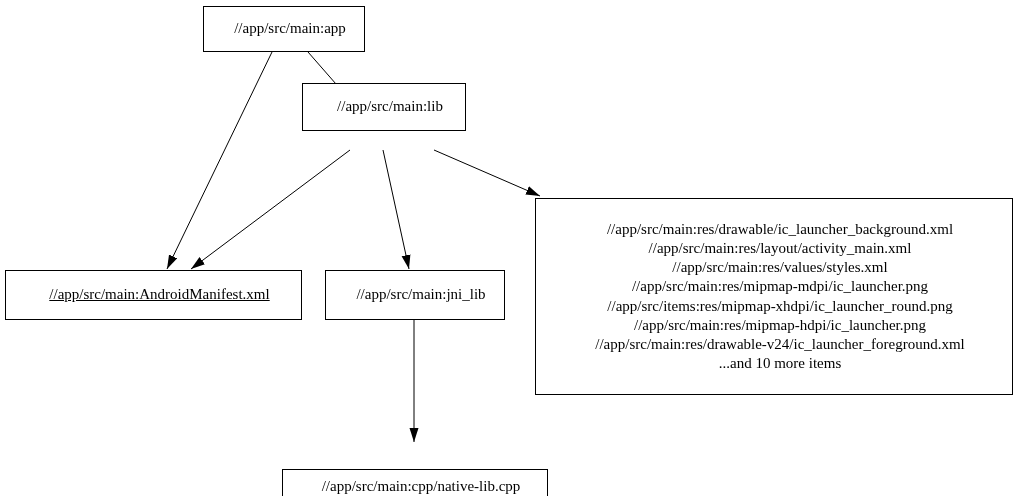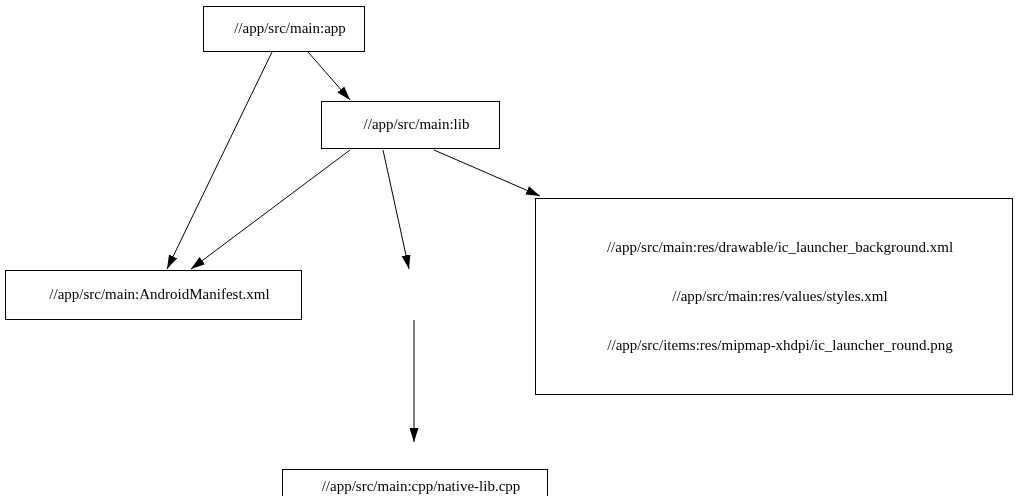--- a/index.html
+++ b/index.html
@@ -37,24 +37,24 @@
     flex-direction: column;
     align-items: center;
     justify-content: center;
     text-align: center;
     font-size: 15px;
     line-height: 19.5px;
     white-space: nowrap;
     padding-left: 12px;
   }
   #node-app      { left: 203px; top: 6px;   width: 162px; height: 46px; }
-  #node-lib      { left: 302px; top: 101px; width: 179px; height: 48px; margin-left: 19px; }
-  #node-manifest { left: 5px;   top: 270px; width: 297px; height: 50px; }
+  #node-lib      { left: 302px; top: 83px; width: 164px; height: 48px; }
+  #node-manifest { left: 5px;   top: 270px; width: 297px; height: 50px; text-decoration: underline; }
   #node-jni-lib  { left: 325px; top: 270px; width: 180px; height: 50px; }
-  #node-res      { left: 535px; top: 198px; width: 478px; height: 197px; line-height: 19.2px; gap: 30px; }
+  #node-res      { left: 535px; top: 198px; width: 478px; height: 197px; line-height: 19.2px; }
   #node-cpp      { left: 282px; top: 469px; width: 266px; height: 36px; }
 </style>
 </head>
 <body>
 
 <div id="graph-canvas">
 
   <svg id="edge-layer" width="1018" height="496" viewBox="0 0 1018 496" xmlns="http://www.w3.org/2000/svg">
     <defs>
       <marker id="arrowhead" markerWidth="14" markerHeight="10" refX="14" refY="5" orient="auto" markerUnits="userSpaceOnUse">
@@ -74,24 +74,32 @@
   </div>
 
   <div class="node" id="node-lib">
     <span>//app/src/main:lib</span>
   </div>
 
   <div class="node" id="node-manifest">
     <span>//app/src/main:AndroidManifest.xml</span>
   </div>
 
+  <div class="node" id="node-jni-lib">
+    <span>//app/src/main:jni_lib</span>
+  </div>
 
   <div class="node" id="node-res">
     <span>//app/src/main:res/drawable/ic_launcher_background.xml</span>
+    <span>//app/src/main:res/layout/activity_main.xml</span>
     <span>//app/src/main:res/values/styles.xml</span>
+    <span>//app/src/main:res/mipmap-mdpi/ic_launcher.png</span>
     <span>//app/src/items:res/mipmap-xhdpi/ic_launcher_round.png</span>
+    <span>//app/src/main:res/mipmap-hdpi/ic_launcher.png</span>
+    <span>//app/src/main:res/drawable-v24/ic_launcher_foreground.xml</span>
+    <span>...and 10 more items</span>
   </div>
 
   <div class="node" id="node-cpp">
     <span>//app/src/main:cpp/native-lib.cpp</span>
   </div>
 
 </div>
 
 </body></html>

